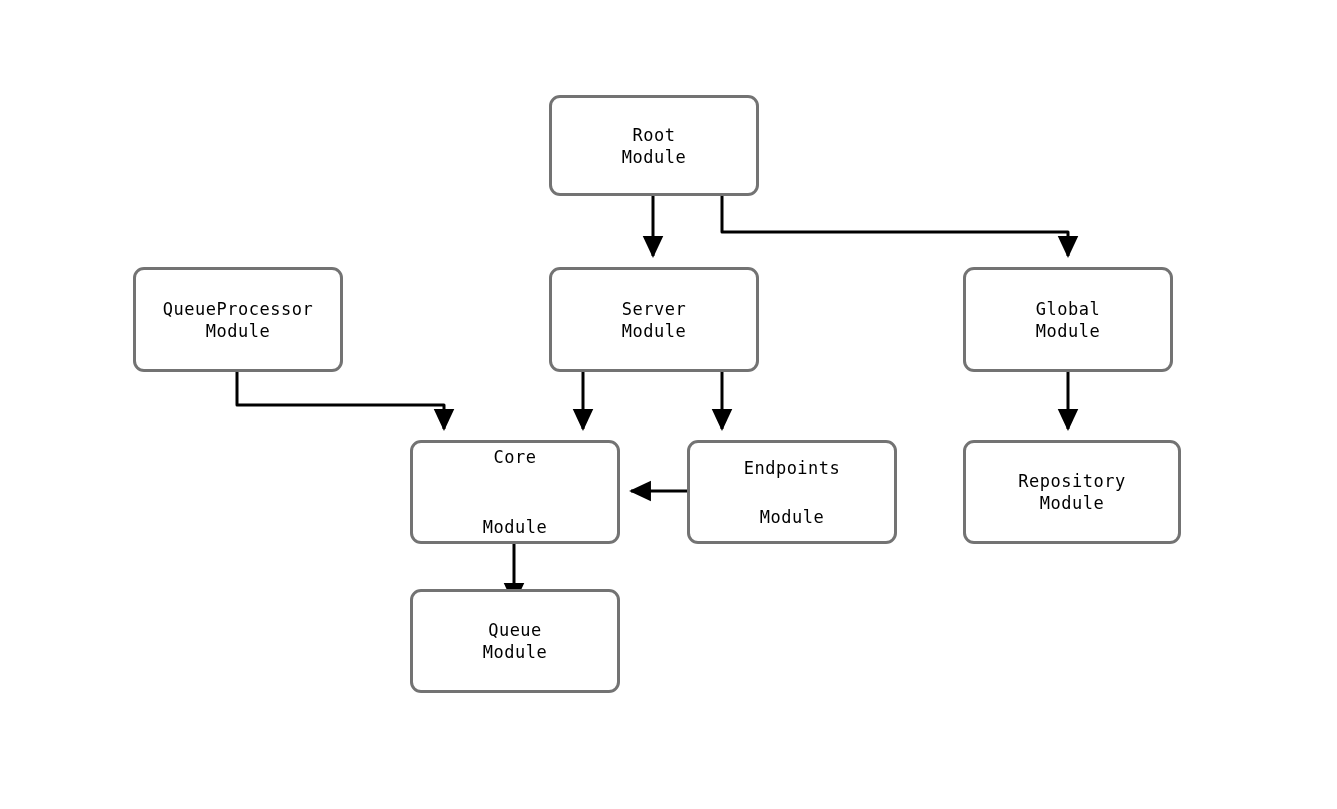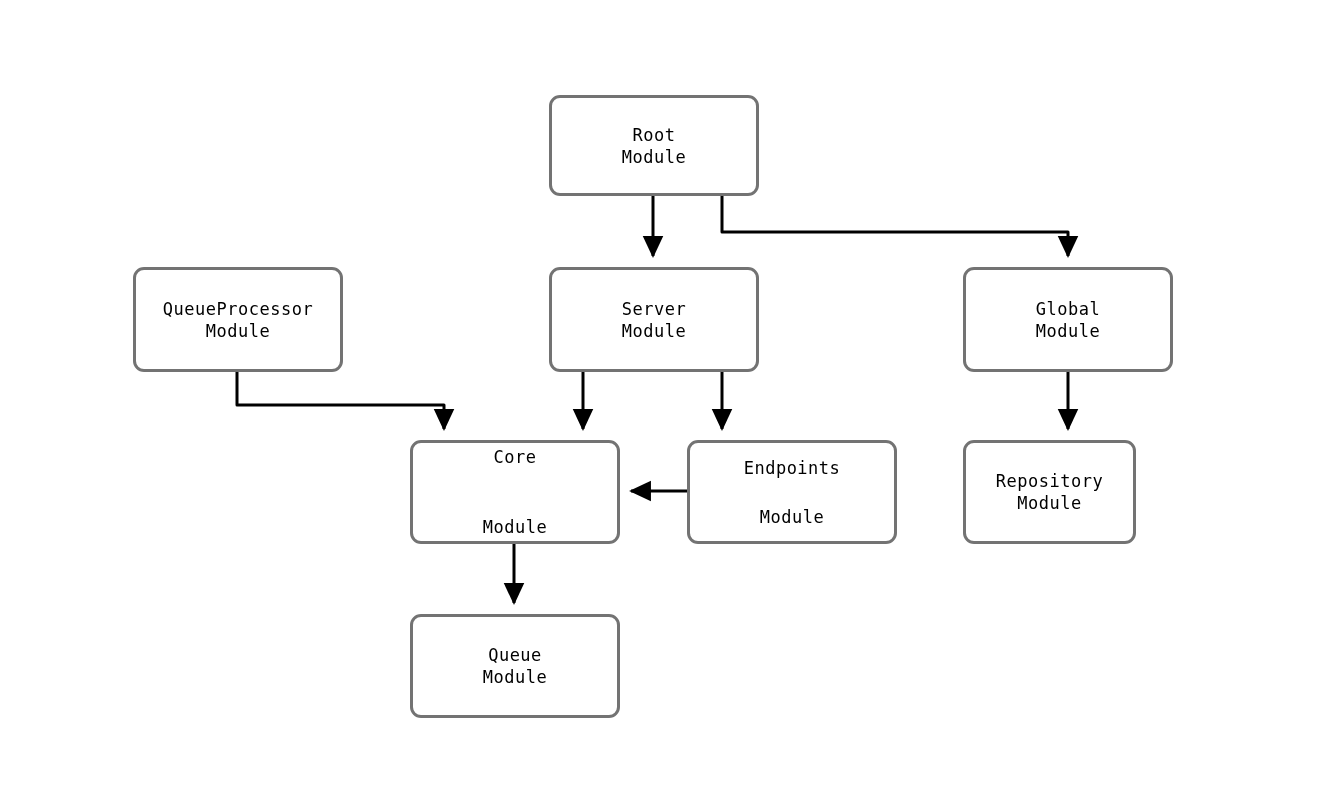--- a/index.html
+++ b/index.html
@@ -96,23 +96,23 @@
   <div class="node" style="left: 410px; top: 440px; width: 210px; height: 104px; gap: 48px;">
     <div class="node-line">Core</div>
     <div class="node-line">Module</div>
   </div>
 
   <div class="node" style="left: 687px; top: 440px; width: 210px; height: 104px; gap: 27px;">
     <div class="node-line">Endpoints</div>
     <div class="node-line">Module</div>
   </div>
 
-  <div class="node" style="left: 963px; top: 440px; width: 173px; height: 104px;">
+  <div class="node" style="left: 963px; top: 440px; width: 218px; height: 104px;">
     <div class="node-line">Repository</div>
     <div class="node-line">Module</div>
   </div>
 
-  <div class="node" style="left: 410px; top: 614px; width: 210px; height: 104px;">
+  <div class="node" style="left: 410px; top: 589px; width: 210px; height: 104px;">
     <div class="node-line">Queue</div>
     <div class="node-line">Module</div>
   </div>
 
 </div>
 
 </body></html>

